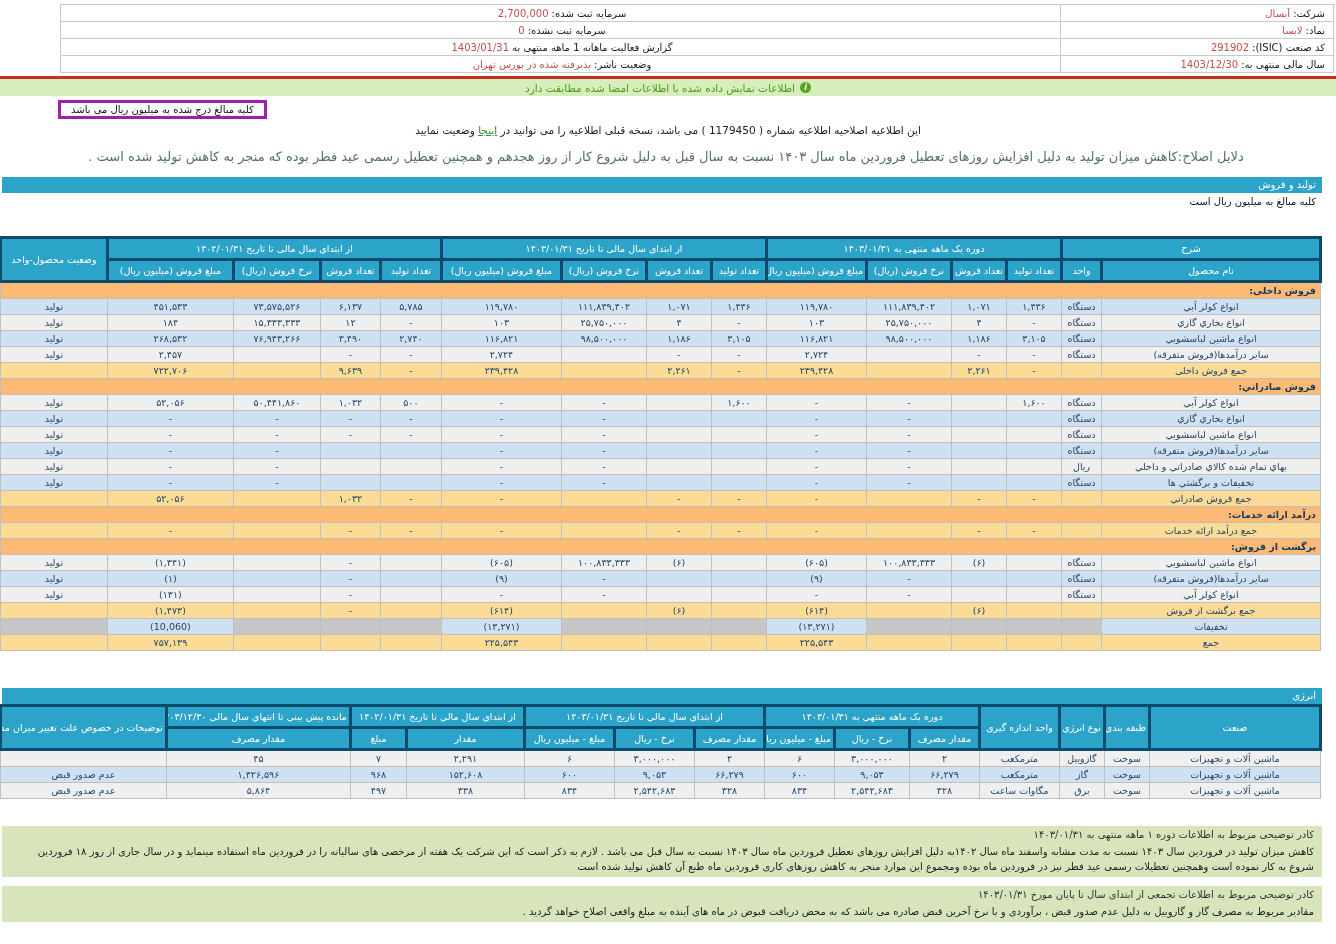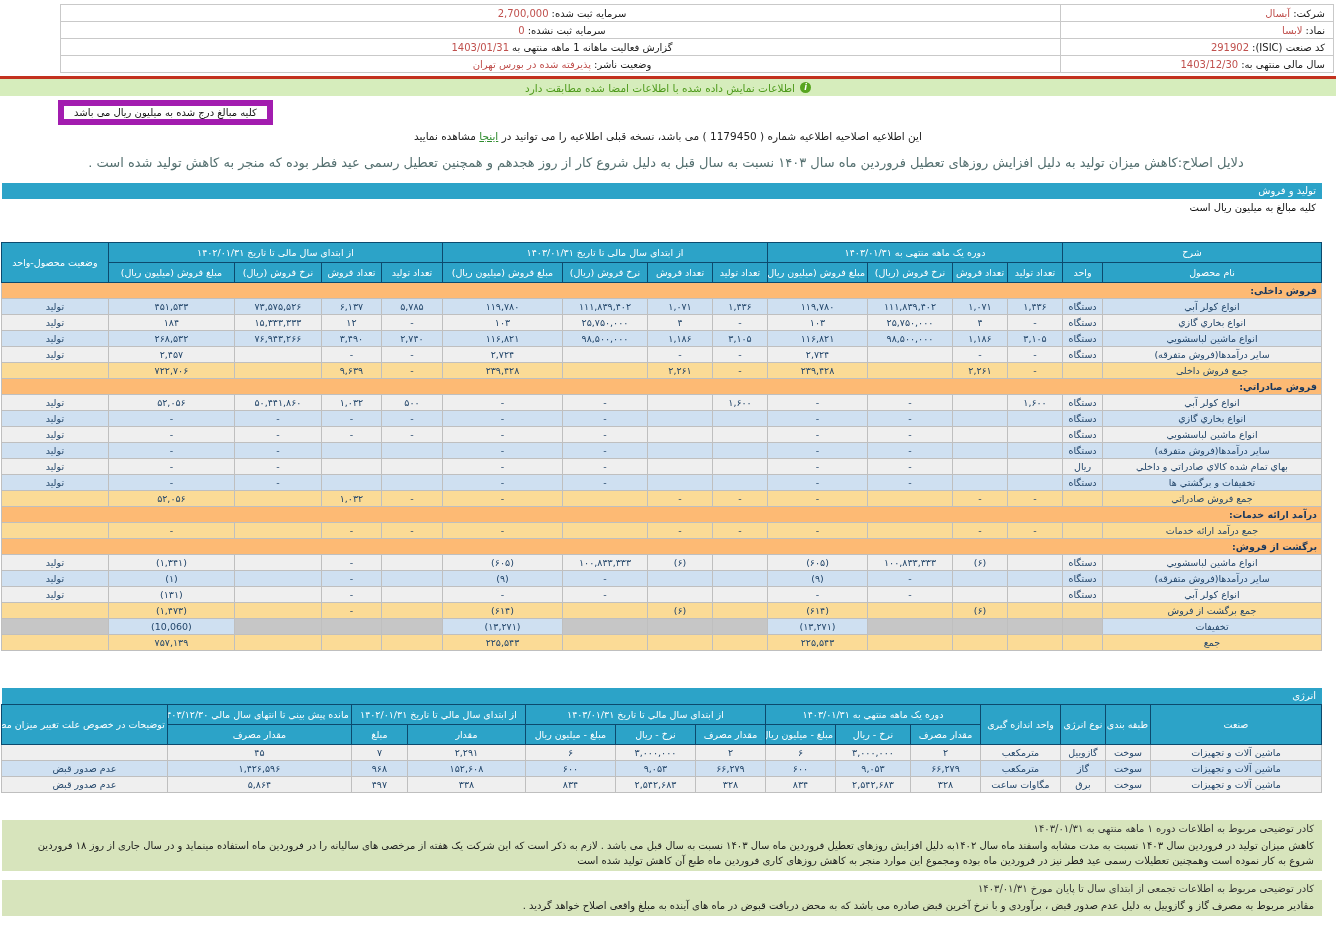--- a/index.html
+++ b/index.html
@@ -12,32 +12,32 @@
   .info-table td.c-right{width:256px;text-align:right;}
   .info-table td.c-left{text-align:center;}
   .lbl{color:#1a1a1a;}
   .val{color:#c0504d;padding:0 3px;}
 
   .red-line{height:3px;background:#c3321f;margin-top:3px;}
   .green-bar{height:17px;background:#d6edbc;display:flex;align-items:center;justify-content:center;gap:5px;color:#4e9a1c;font-size:10.5px;}
   .info-icon{display:inline-block;width:11px;height:11px;border-radius:50%;background:#57a51f;color:#fff;font-size:8px;line-height:11px;text-align:center;font-weight:bold;font-style:italic;}
 
   .btn-row{text-align:left;padding:4px 0 0 0;direction:ltr;}
-  .amounts-btn{display:inline-block;margin-left:58px;border:6px solid #a21caf;background:#fdfdfd;padding:1px 10px;font-size:10px;color:#111;}
+  .amounts-btn{display:inline-block;margin-left:58px;border:3px solid #a21caf;background:#fdfdfd;padding:1px 10px;font-size:10px;color:#111;}
 
   .amendment{margin-top:5px;text-align:center;font-size:10.5px;color:#222;}
   .link{color:#2e8b2e;text-decoration:underline;cursor:pointer;}
   .reasons{margin:13px 2px 0 0;text-align:center;padding-right:2px;font-size:13px;color:#557070;}
 
   .content{width:1320px;margin:0 14px 1px 2px;}
   .section-bar{background:#2ca3c8;color:#fff;height:16px;line-height:16px;padding:0 6px;font-size:10px;}
   .subtitle-bar{height:18px;line-height:18px;padding:0 6px;background:#fff;color:#111;font-size:10px;}
 
   table.data{border-collapse:collapse;table-layout:fixed;width:1320px;font-size:9.5px;}
-  table.data th{background:#2ca3c8;color:#fff;border:1px solid #0c4a6e;font-weight:normal;height:17px;padding:1px 2px;overflow:hidden;white-space:nowrap;}
+  table.data th{background:#2ca3c8;color:#fff;border:3px solid #0c4a6e;font-weight:normal;height:17px;padding:1px 2px;overflow:hidden;white-space:nowrap;}
   table.data td{border:1px solid #bfbfbf;height:15px;line-height:15px;padding:0 4px;text-align:center;color:#24476b;overflow:hidden;white-space:nowrap;}
   td.cell-name{text-align:right;}
   td.cell-status{text-align:right;padding-left:14px;}
   .r-blue td{background:#cfe0f1;}
   .r-gray td{background:#efefef;}
   tr.r-sec td{background:#fdba74;color:#17375e;font-weight:bold;text-align:right;}
   tr.r-sum td{background:#fbdb96;}
   tr.r-disc td{background:#c6c6c6;}
   tr.r-disc td.cell-name,tr.r-disc td.hl{background:#cfe0f1;}
   .neg{color:#e00000;}
@@ -84,21 +84,21 @@
     <span>اطلاعات نمایش داده شده با اطلاعات امضا شده مطابقت دارد</span>
   </div>
 
   <div class="btn-row">
     <span class="amounts-btn">کلیه مبالغ درج شده به میلیون ریال می باشد</span>
   </div>
 
   <div class="amendment">
     <span>این اطلاعیه اصلاحیه اطلاعیه شماره ( 1179450 ) می باشد، نسخه قبلی اطلاعیه را می توانید در</span>
     <span class="link">اینجا</span>
-    <span>مشاهده نمایید</span>
+    <span>وضعیت نمایید</span>
   </div>
 
   <div class="reasons">دلایل اصلاح:کاهش میزان تولید به دلیل افزایش روزهای تعطیل فروردین ماه سال ۱۴۰۳ نسبت به سال قبل به دلیل شروع کار از روز هجدهم و همچنین تعطیل رسمی عید فطر بوده که منجر به کاهش تولید شده است .</div>
 
   <div style="height:13px"></div>
 
   <div class="content">
     <div class="section-bar">تولید و فروش</div>
     <div class="subtitle-bar">کلیه مبالغ به میلیون ریال است</div>
 

